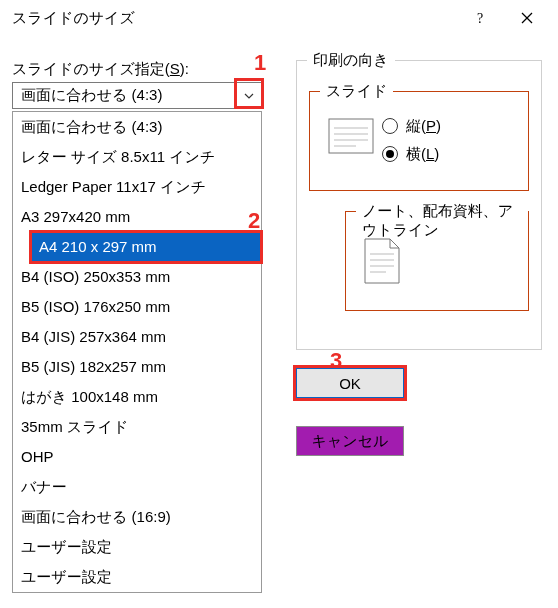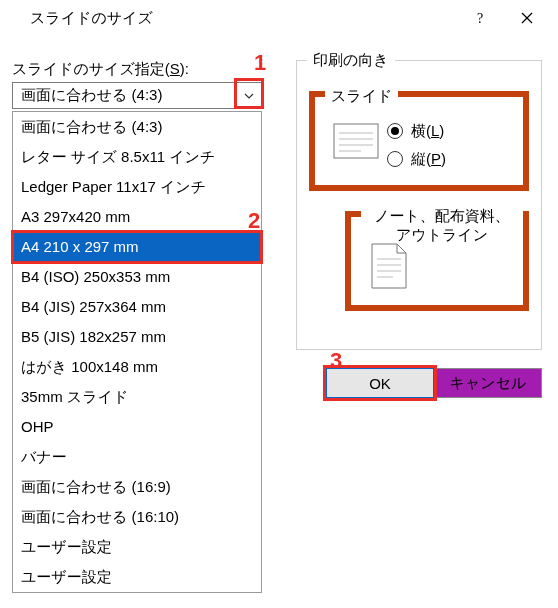--- a/index.html
+++ b/index.html
@@ -19,21 +19,20 @@
   }
   .titlebar {
     height: 36px;
     display: flex;
     align-items: center;
     padding: 0 8px 0 12px;
     background: #fff;
   }
   .titlebar .title {
     flex: 1;
-    margin-left: 18px;
   }
   .titlebar .btn {
     width: 46px; height: 32px;
     display: flex; align-items: center; justify-content: center;
     color: #000;
   }
   .titlebar .btn svg { display:block; }
 
   .body {
     position: relative;
@@ -96,44 +95,44 @@
     white-space: nowrap;
     overflow: hidden;
   }
   .dropdown .item.sel {
     background: #0a64c2;
     color: #fff;
   }
   .dropdown .item.sel-hi {
     outline: 3px solid #eb2d28;
     outline-offset: -1px;
+    margin-left: 18px;
   }
 
   
   .group {
     position: absolute;
     left: 296px;
     top: 24px;
     width: 246px;
     height: 290px;
     border: 1px solid #cfcfcf;
     padding-top: 0;
-    text-align: center;
   }
   .group-title {
     position: absolute;
     top: -10px; left: 10px;
     background: #fff;
     padding: 0 6px;
   }
   .subgroup {
     position: absolute;
     left: 12px;
     right: 12px;
-    border: 6px solid #c2410c;
+    border: 1px solid #c2410c;
   }
   .subgroup-title {
     position: absolute;
     top: -10px; left: 10px;
     background: #fff;
     padding: 0 6px;
   }
   .sg1 { top: 30px; height: 100px; }
   .sg2 { top: 150px; height: 100px; margin-left: 36px; }
 
@@ -166,22 +165,23 @@
   }
   .radio-label .accel { text-decoration: underline; }
 
   
   .btns {
     position: absolute;
     left: 296px;
     top: 332px;
     width: 246px;
     display: flex;
-    gap: 0;
+    gap: 28px;
     justify-content: flex-end;
+    flex-direction: column;
   }
   .push {
     width: 108px;
     height: 30px;
     border: 1px solid #8a8a8a;
     background: #a21caf;
     display: flex; align-items:center; justify-content:center;
   }
   .push.default {
     border: 1px solid #0a64c2;
@@ -243,54 +243,54 @@
 
     <div class="combo-hi"></div>
 
     <div class="dropdown" id="dd">
         <div class="item">画面に合わせる (4:3)</div>
         <div class="item">レター サイズ 8.5x11 インチ</div>
         <div class="item">Ledger Paper 11x17 インチ</div>
         <div class="item">A3 297x420 mm</div>
         <div class="item sel sel-hi">A4 210 x 297 mm</div>
         <div class="item">B4 (ISO) 250x353 mm</div>
+        <div class="item">B5 (ISO) 176x250 mm</div>
         <div class="item">B4 (JIS) 257x364 mm</div>
         <div class="item">B5 (JIS) 182x257 mm</div>
         <div class="item">はがき 100x148 mm</div>
         <div class="item">35mm スライド</div>
         <div class="item">OHP</div>
         <div class="item">バナー</div>
         <div class="item">画面に合わせる (16:9)</div>
-        <div class="item">画面に合わせる (16:10)</div>
         <div class="item">ユーザー設定</div>
         <div class="item">ユーザー設定</div>
       </div>
 
     <div class="group">
       <div class="group-title">印刷の向き</div>
 
       <div class="subgroup sg1">
         <div class="subgroup-title">スライド</div>
         <div class="icon-page">
           <svg width="46" height="36" viewBox="0 0 46 36">
             <rect x="1" y="1" width="44" height="34" fill="#fff" stroke="#777"></rect>
             <line x1="6" y1="10" x2="40" y2="10" stroke="#bbb"></line>
             <line x1="6" y1="16" x2="40" y2="16" stroke="#bbb"></line>
             <line x1="6" y1="22" x2="40" y2="22" stroke="#bbb"></line>
             <line x1="6" y1="28" x2="28" y2="28" stroke="#bbb"></line>
           </svg>
         </div>
         <div class="radio-col">
           <div class="radio-row">
+            <span class="radio-circle" id="r-sl-p"></span>
+            <span class="radio-label"><span>縦(</span><span class="accel">P</span><span>)</span></span>
+          </div>
+          <div class="radio-row">
             <span class="radio-circle checked" id="r-sl-l"></span>
             <span class="radio-label"><span>横(</span><span class="accel">L</span><span>)</span></span>
-          </div>
-          <div class="radio-row">
-            <span class="radio-circle" id="r-sl-p"></span>
-            <span class="radio-label"><span>縦(</span><span class="accel">P</span><span>)</span></span>
           </div>
         </div>
       </div>
 
       <div class="subgroup sg2">
         <div class="subgroup-title">ノート、配布資料、アウトライン</div>
         <div class="icon-page">
           <svg width="36" height="46" viewBox="0 0 36 46">
             <polygon points="1,1 26,1 35,10 35,45 1,45" fill="#fff" stroke="#777"></polygon>
             <polyline points="26,1 26,10 35,10" fill="none" stroke="#777"></polyline>

